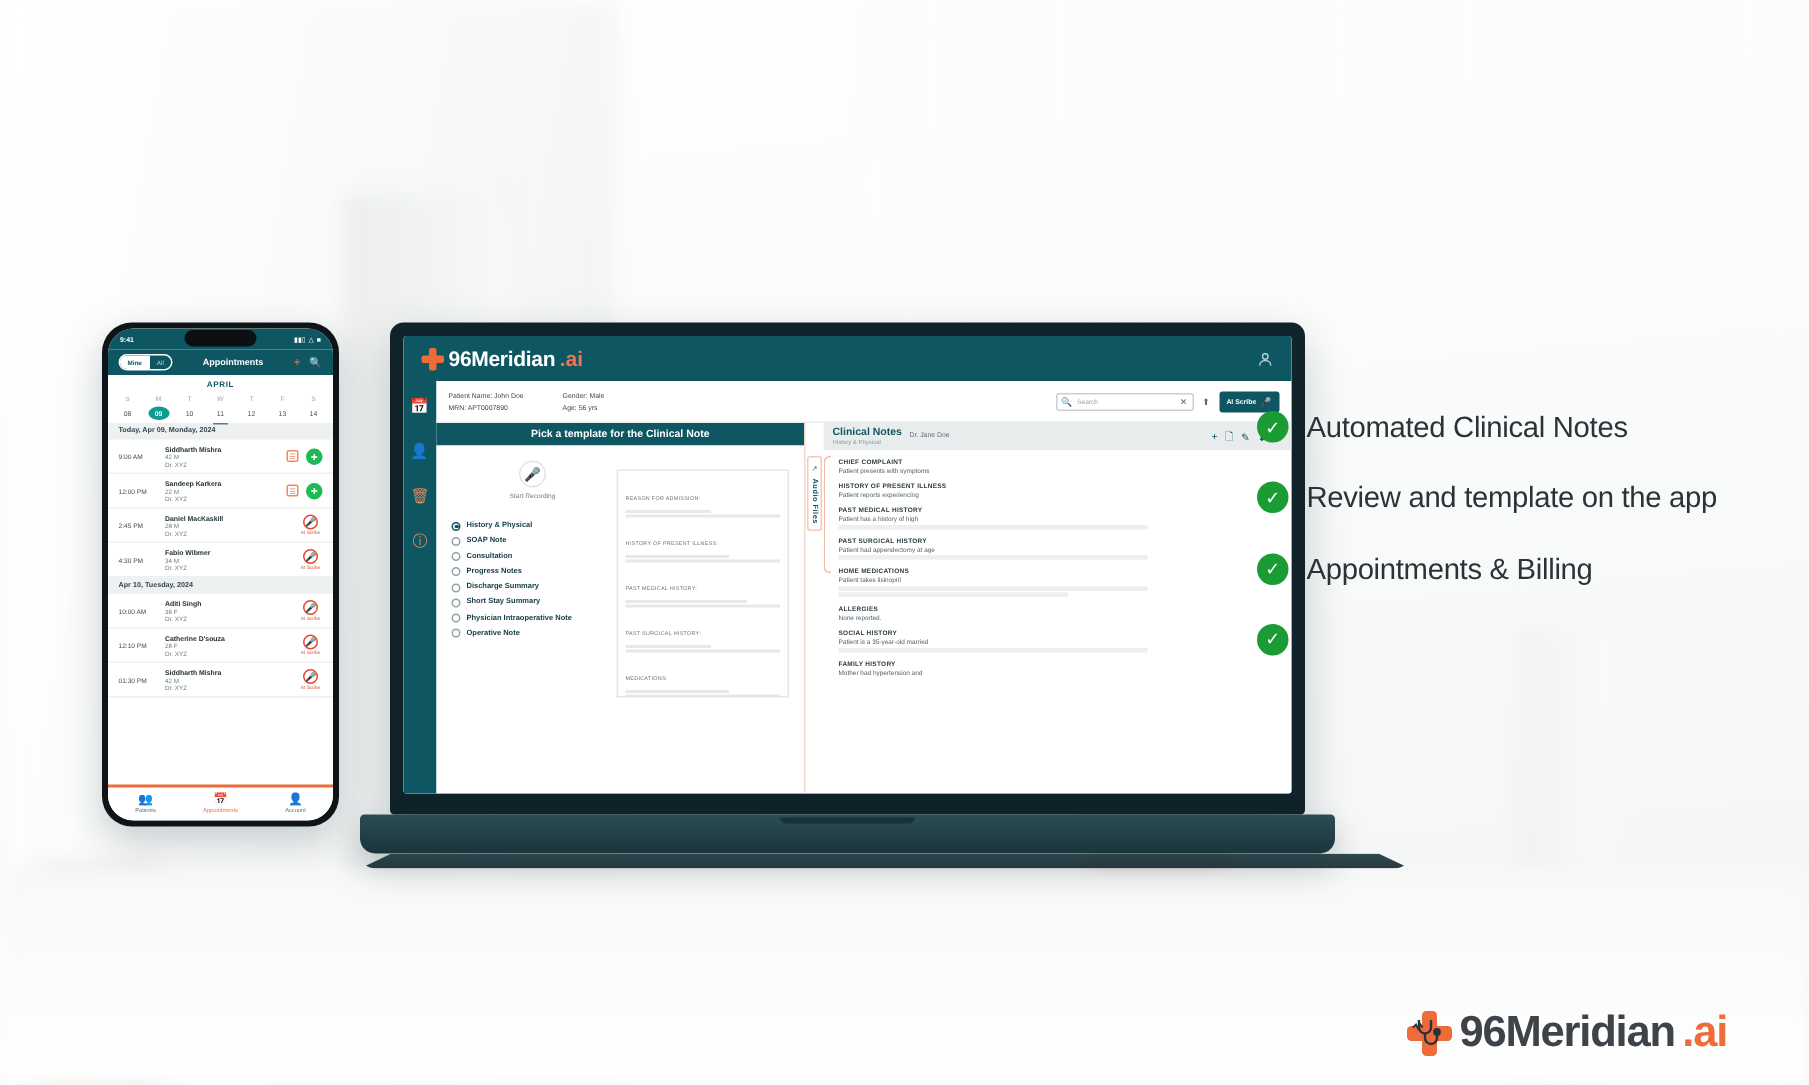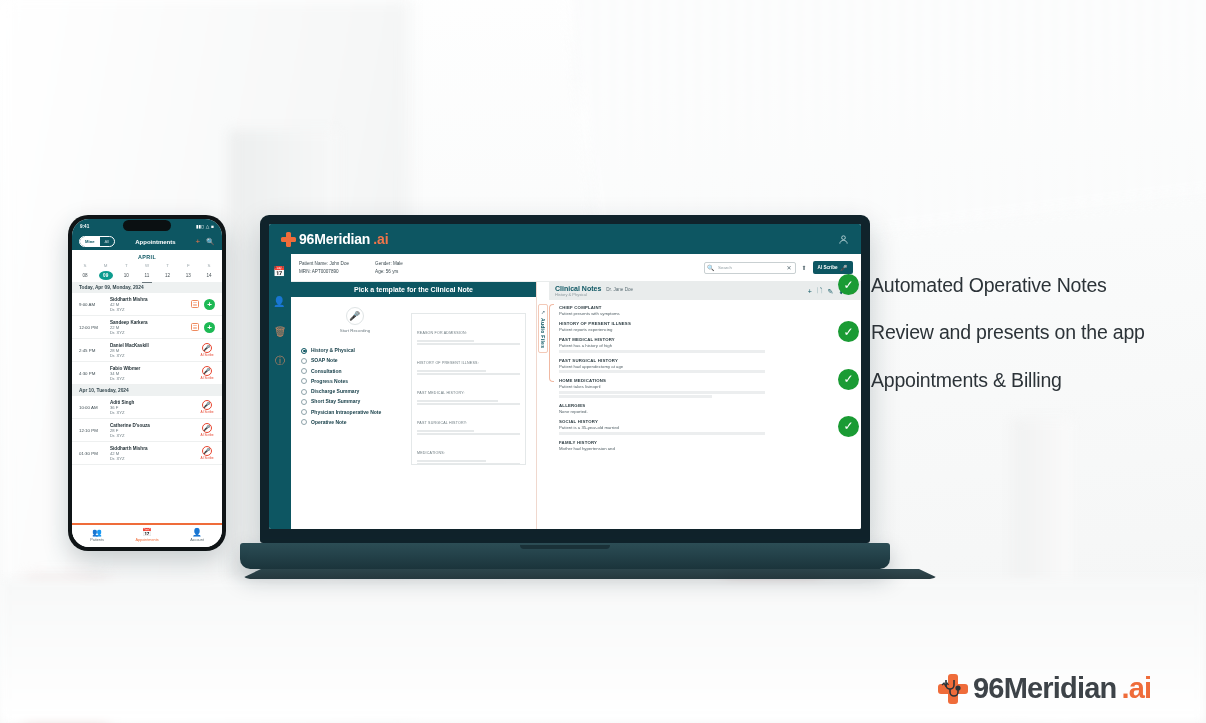--- a/index.html
+++ b/index.html
@@ -634,25 +634,25 @@
           <div class="i">👤</div>
           <div class="t">Account</div>
         </div>
       </div>
   </div>
 </div>
 
 <div id="features">
     <div class="feat">
       <div class="chk">✓</div>
-      <div class="feat-t">Automated Operative Notes</div>
+      <div class="feat-t">Automated Clinical Notes</div>
     </div>
     <div class="feat">
       <div class="chk">✓</div>
-      <div class="feat-t">Review and presents on the app</div>
+      <div class="feat-t">Review and template on the app</div>
     </div>
     <div class="feat">
       <div class="chk">✓</div>
       <div class="feat-t">Appointments &amp; Billing</div>
     </div>
     <div class="feat">
       <div class="chk">✓</div>
     </div>
   </div>
 

